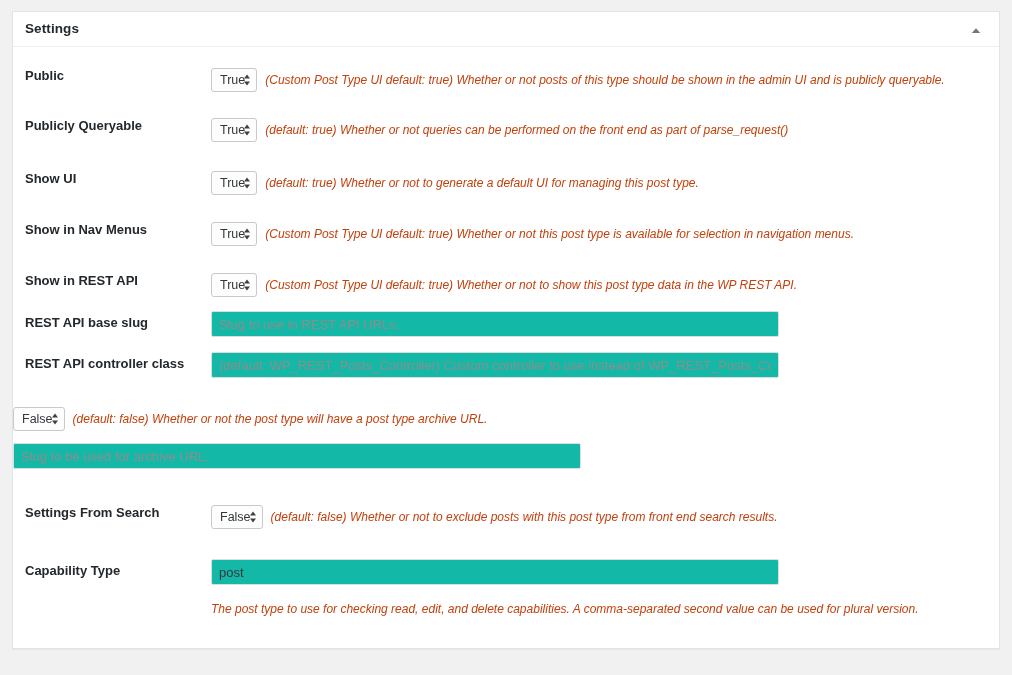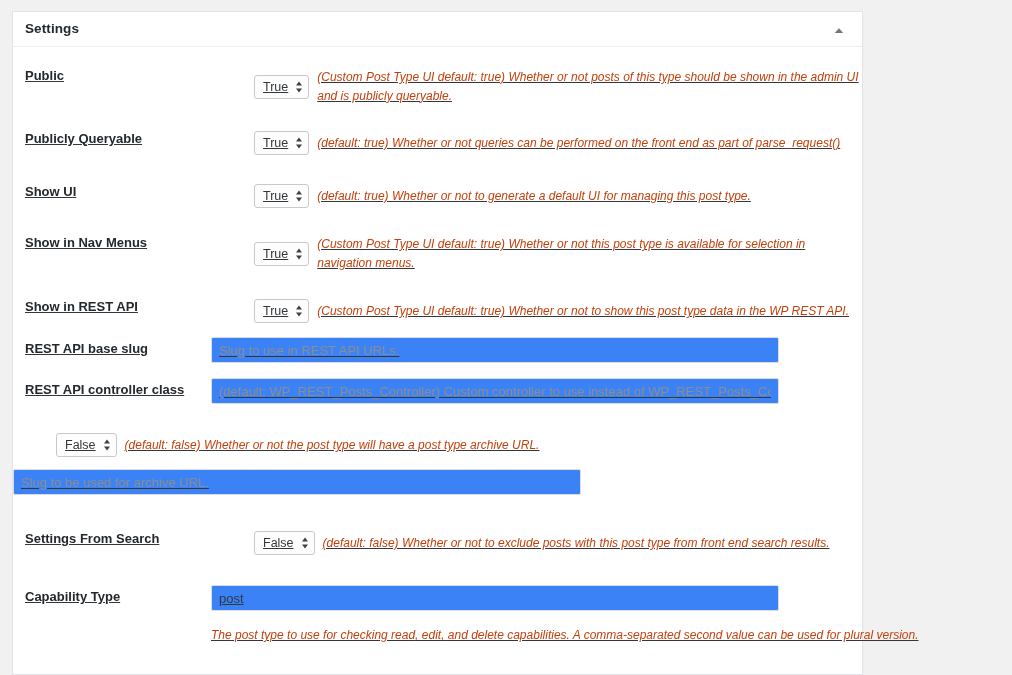--- a/index.html
+++ b/index.html
@@ -20,26 +20,25 @@
     position: relative;
     width: 1012px;
     height: 675px;
     background: #f1f1f1;
   }
 
   .panel {
     position: absolute;
     left: 12px;
     top: 11px;
-    width: 851px;
+    width: 988px;
     background: #ffffff;
     border: 1px solid #e2e4e7;
     box-sizing: border-box;
     box-shadow: 0 1px 1px rgba(0,0,0,0.04);
-    text-decoration: underline;
   }
 
   .panel-header {
     position: relative;
     height: 35px;
     border-bottom: 1px solid #eeeeee;
     box-sizing: border-box;
   }
 
   .panel-title {
@@ -103,50 +102,49 @@
     align-items: center;
   }
 
   
   .select {
     position: relative;
     display: inline-flex;
     align-items: center;
     justify-content: center;
     height: 24px;
-    padding: 0 20px 0 8px;
+    padding: 0 11px 0 8px;
     background: #fdfdfd;
     border: 1px solid #c9c9c9;
     border-radius: 3px;
     font-size: 12.5px;
     color: #32373c;
     box-sizing: border-box;
     cursor: pointer;
     white-space: nowrap;
     font-family: "Liberation Sans", sans-serif;
-    margin-left: 43px;
   }
   .select-arrows {
     position: absolute;
     right: 5px;
     top: 50%;
     transform: translateY(-50%);
     width: 8px;
     height: 13px;
     pointer-events: none;
   }
   .select-arrows svg { display: block; }
 
   
   .text-input {
     display: block;
     width: 568px;
     height: 26px;
     padding: 0 7px;
-    background: #3b82f6;
+    background: #14b8a6;
     border: 1px solid #ddd;
     border-radius: 2px;
     box-sizing: border-box;
     font-family: "Liberation Sans", sans-serif;
     font-size: 13px;
     color: #32373c;
     outline: none;
   }
   .text-input::placeholder {
     color: #8d8d8d;

